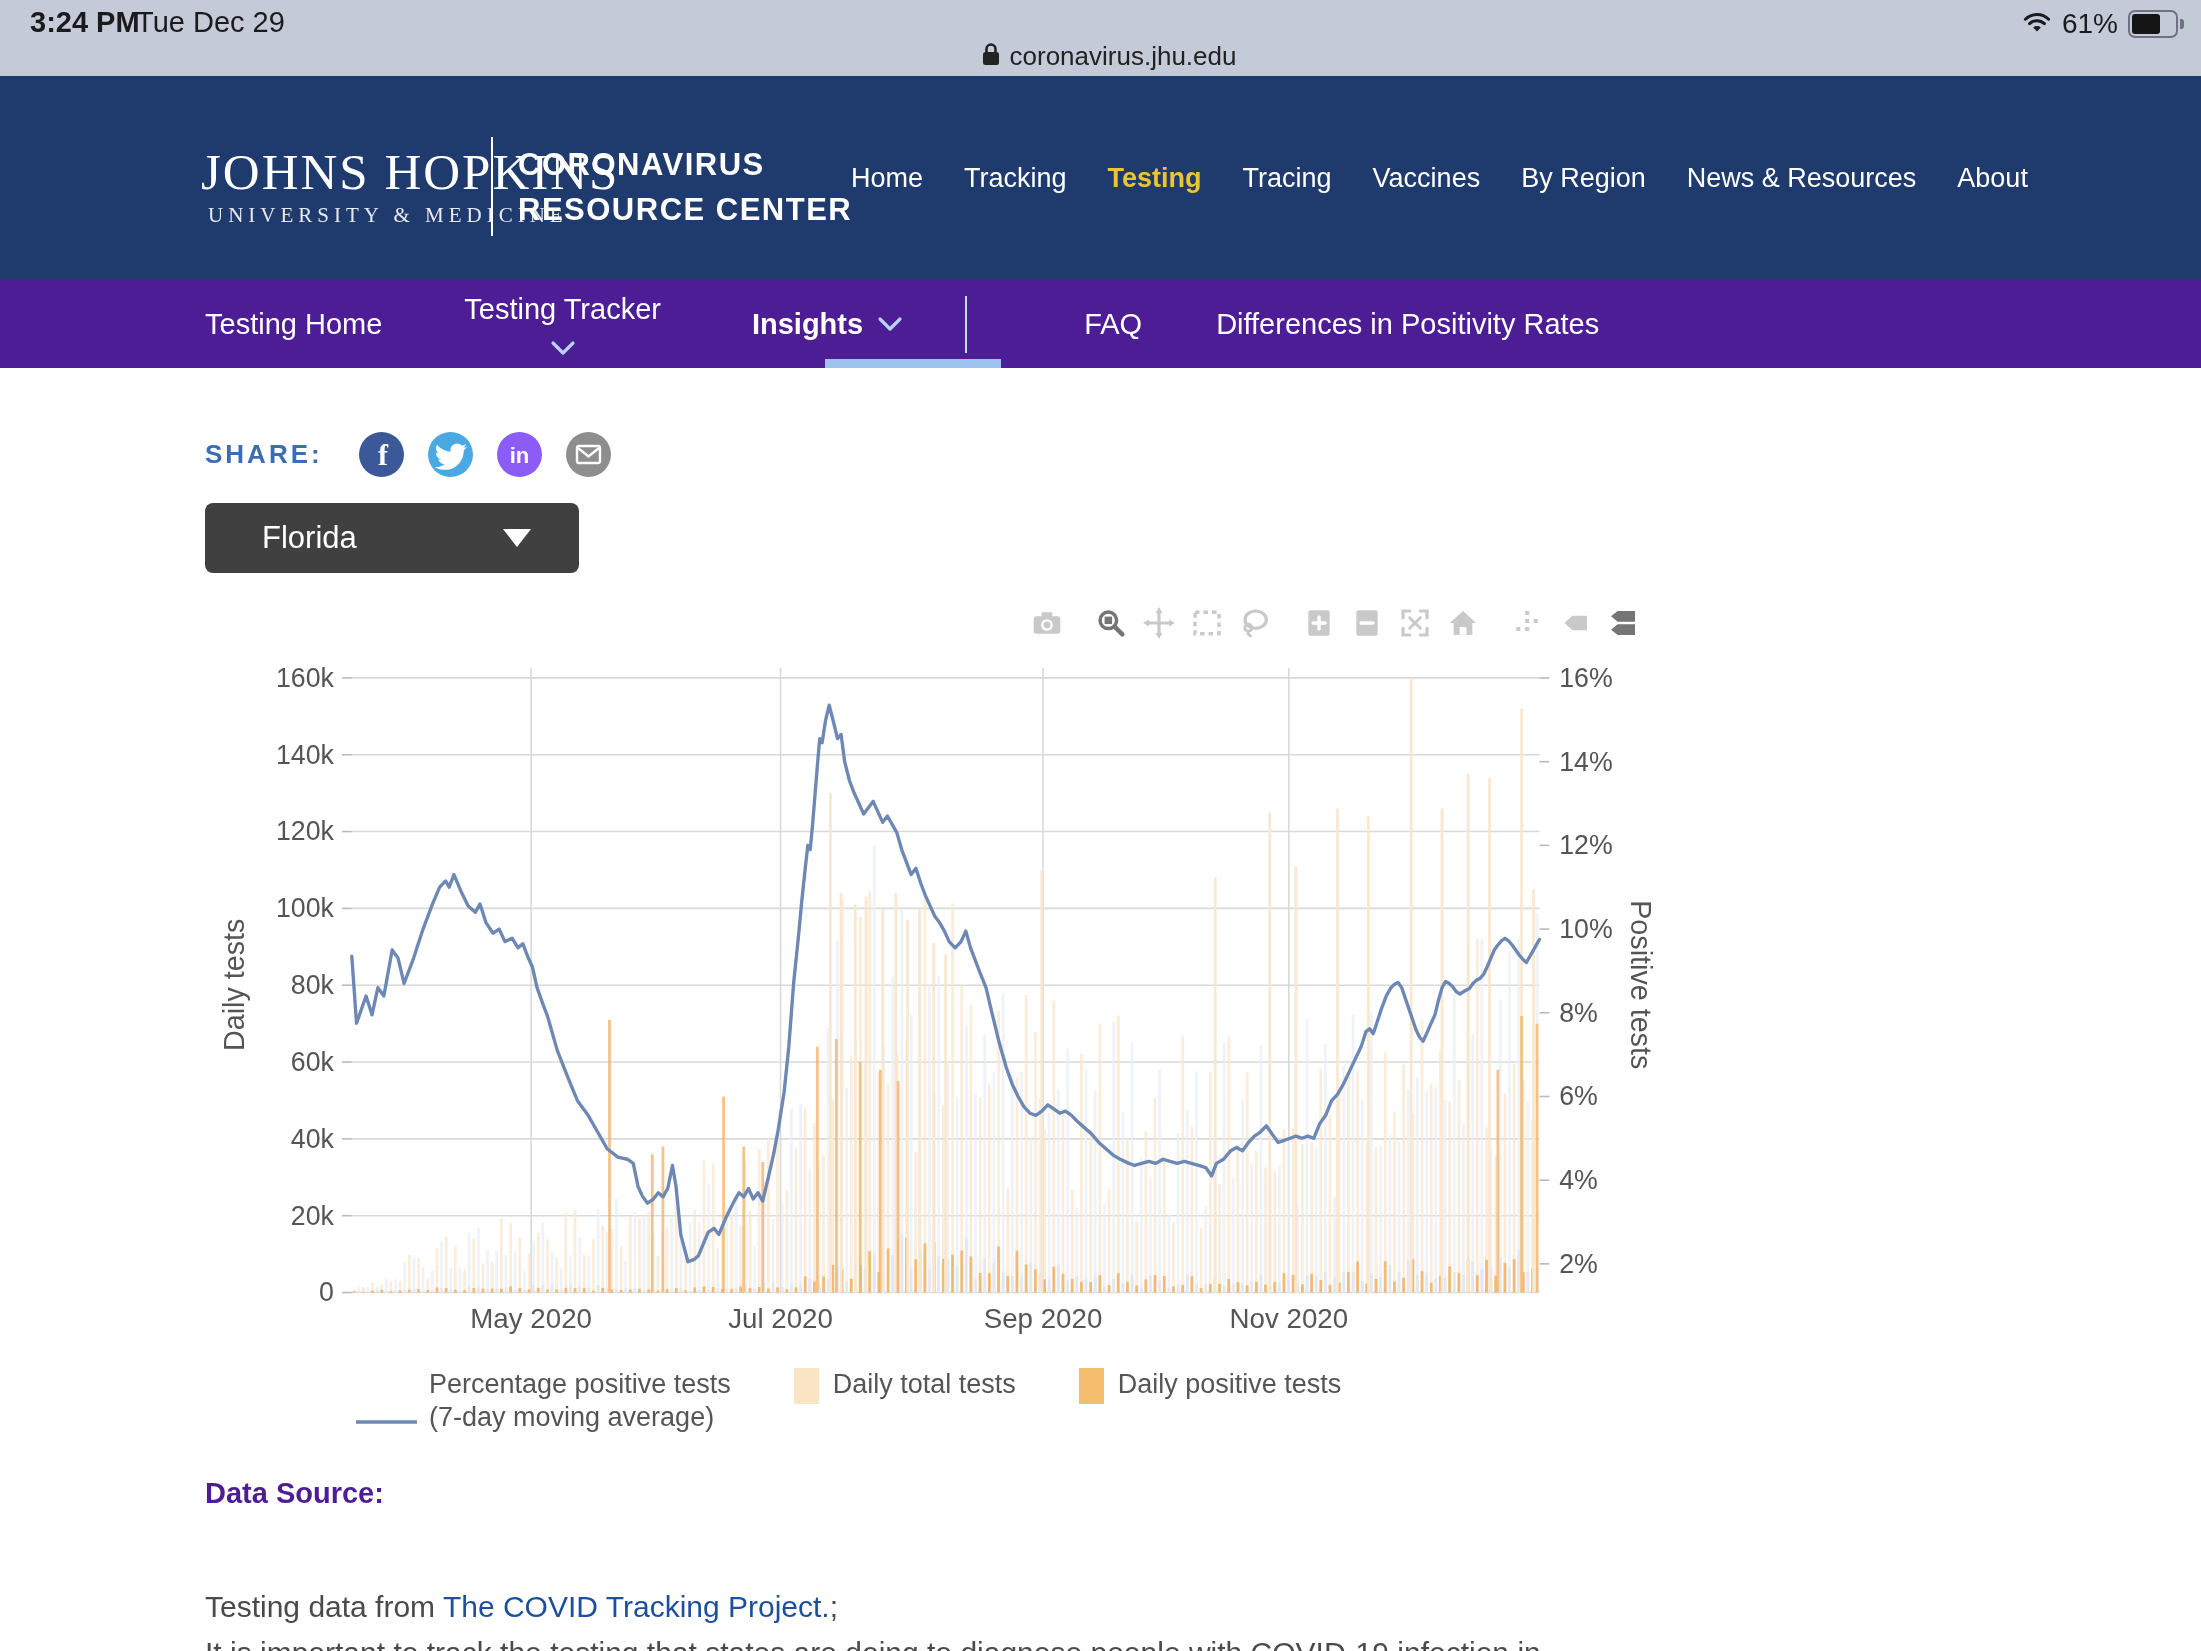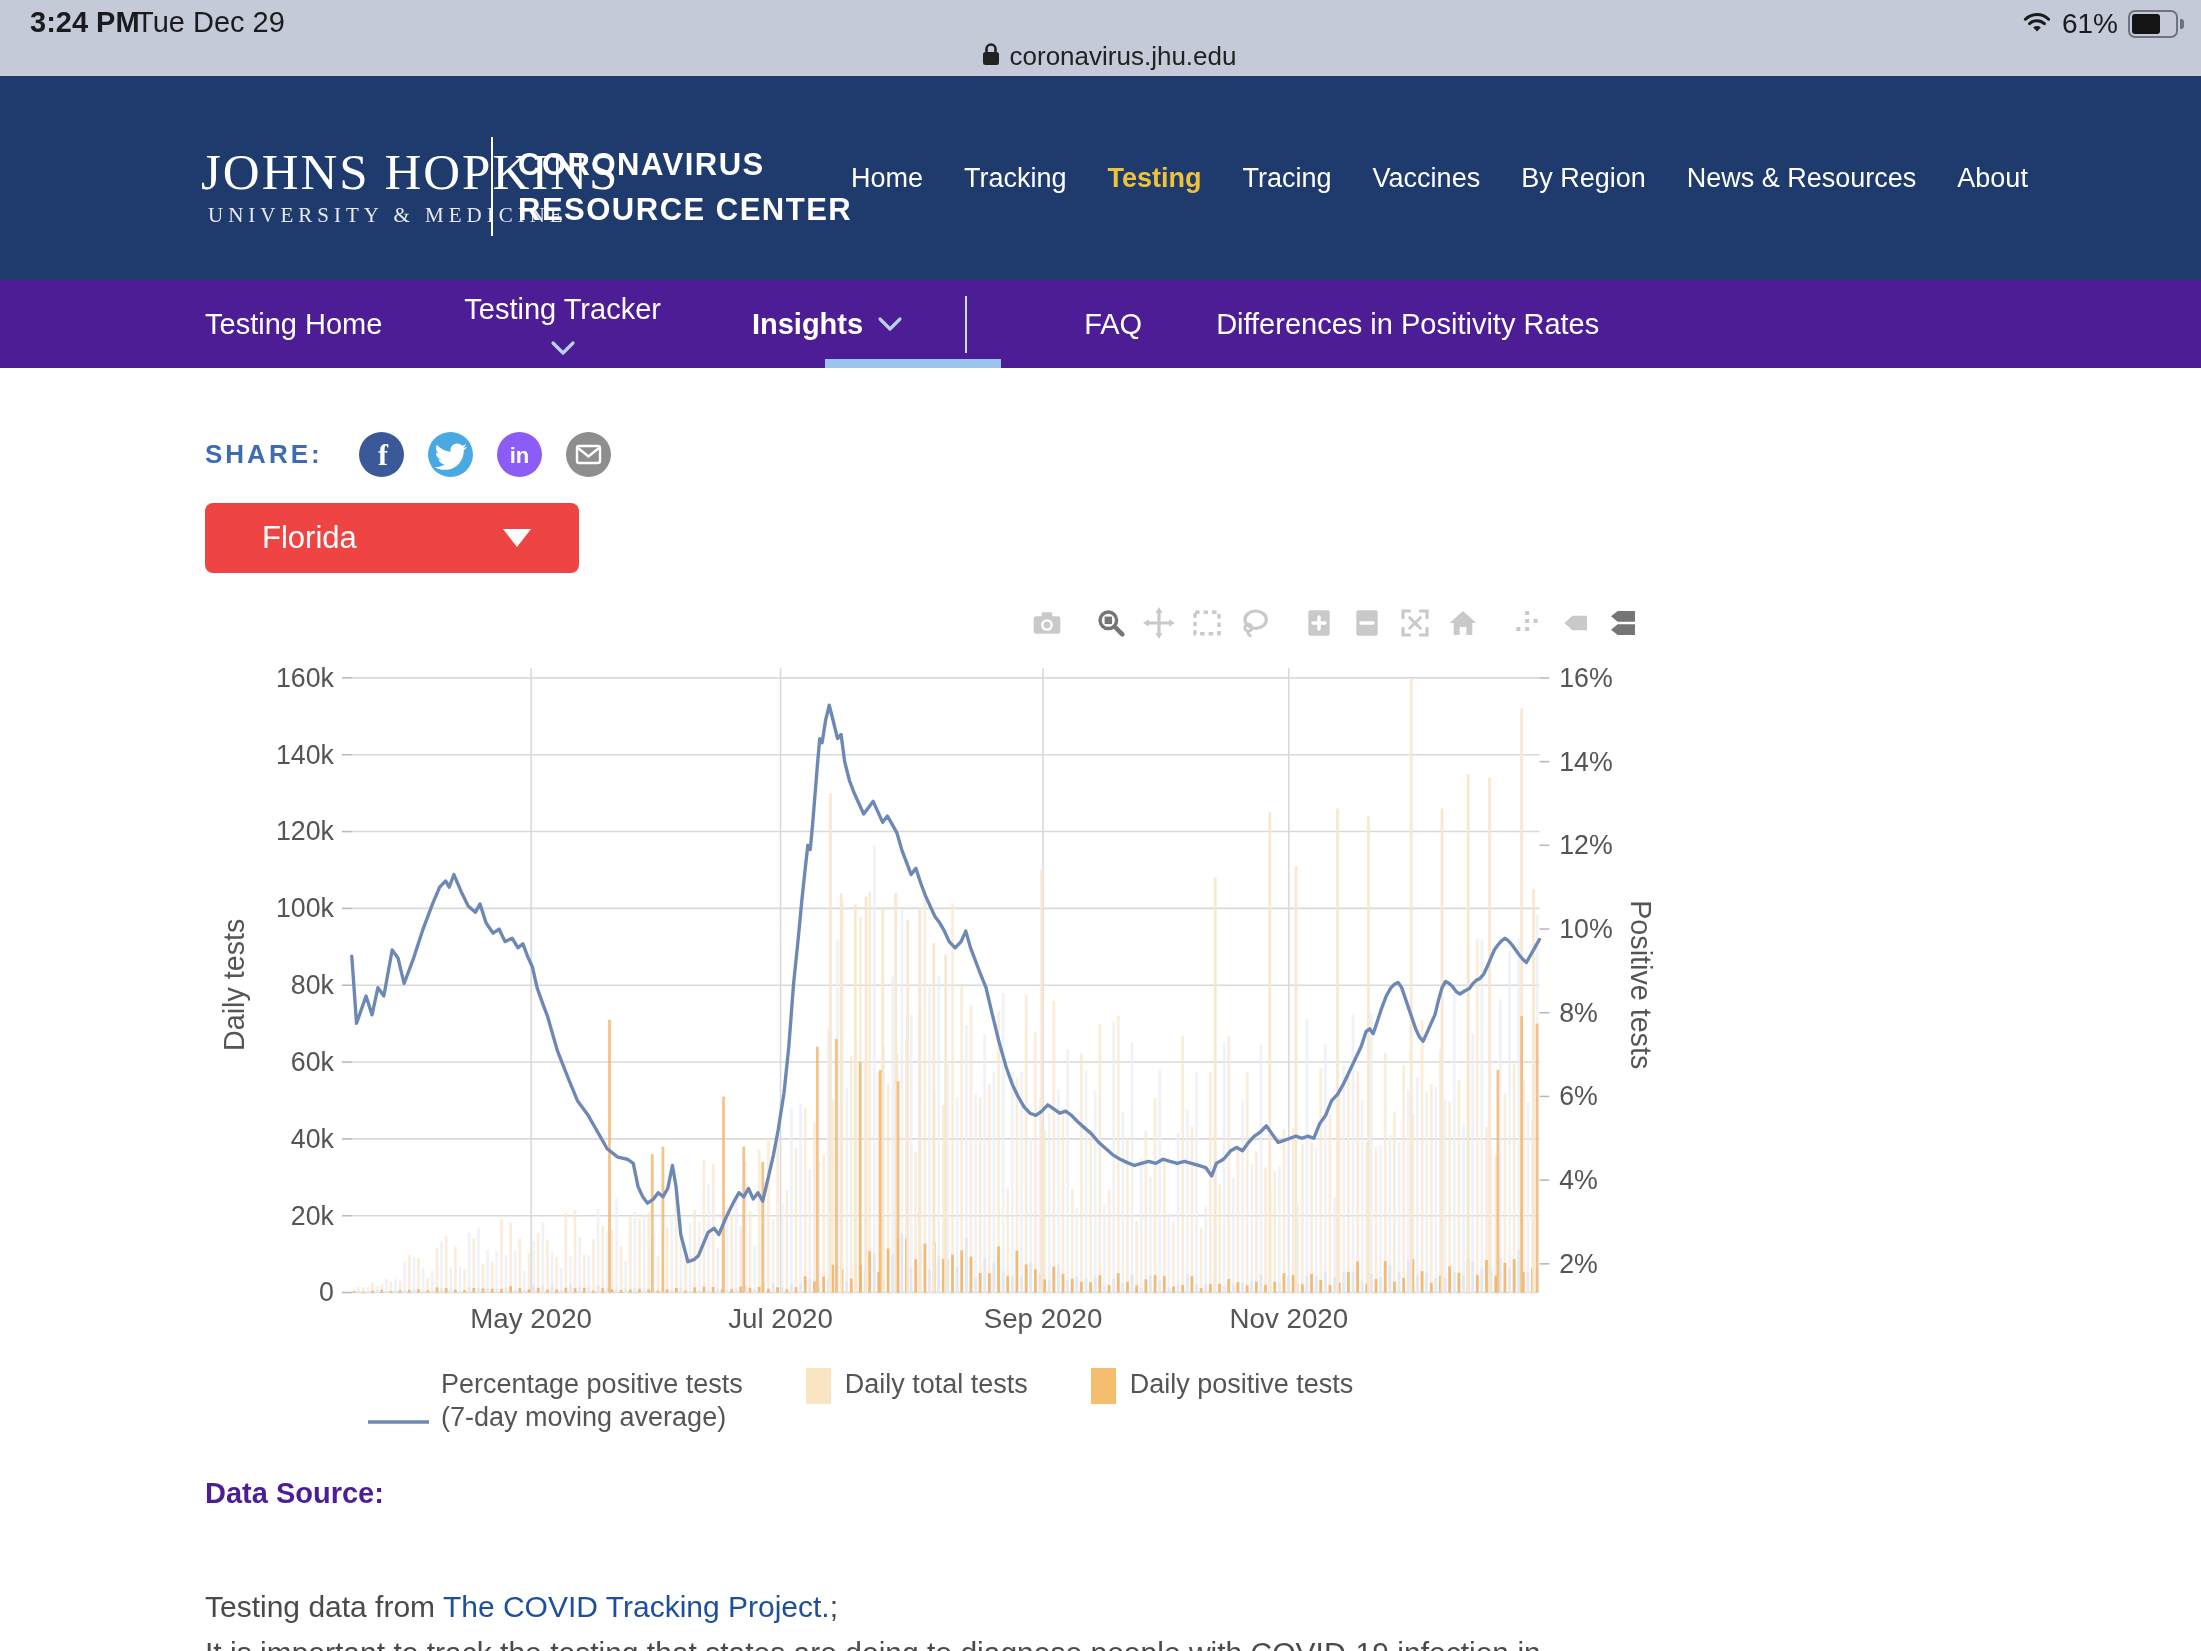--- a/index.html
+++ b/index.html
@@ -40,36 +40,36 @@
   .subnav-divider{width:2px;height:57px;background:#cfdcf0;margin:0 0;}
   .insights-underline{position:absolute;left:825px;bottom:0;width:176px;height:9px;background:#9cc2ee;}
   .chev svg{display:block;}
 
   
   #share{left:205px;top:432px;display:flex;align-items:center;gap:24px;}
   .share-label{font-size:26px;letter-spacing:3px;color:#3e6cb2;font-weight:600;margin-right:12px;}
   .share-circle{width:45px;height:45px;border-radius:50%;display:flex;align-items:center;justify-content:center;cursor:pointer;}
 
   
-  #state-dd{left:205px;top:503px;width:374px;height:70px;background:#ef4444;border-radius:8px;
+  #state-dd{left:205px;top:503px;width:374px;height:70px;background:#404040;border-radius:8px;
      display:flex;align-items:center;cursor:pointer;}
   .dd-text{color:#fff;font-size:31px;margin-left:57px;flex:1;}
   .dd-tri{width:0;height:0;border-left:14px solid transparent;border-right:14px solid transparent;
      border-top:18px solid #ffffff;margin-right:48px;}
 
   
   #plot-toolbar{left:1030px;top:606px;display:flex;align-items:center;}
   .tb-icon{width:34px;height:34px;display:flex;align-items:center;justify-content:center;cursor:pointer;}
   .tb-gap-s{margin-right:14px;} .tb-gap-g{margin-right:30px;}
 
   
   #chart-svg{left:0px;top:0px;}
 
   
-  #legend{left:368px;top:1368px;display:flex;align-items:flex-start;}
+  #legend{left:356px;top:1368px;display:flex;align-items:flex-start;}
   .lg-text{font-size:27px;color:#555;line-height:1.22;}
   .lg-lineswatch{margin-top:44px;margin-right:12px;}
   .lg-sw{width:25px;height:36px;margin:0 14px 0 63px;}
 
   
   .ds-label{left:205px;top:1477px;font-size:29px;font-weight:700;color:#4c1d95;}
   .ds-line1{left:205px;top:1590px;font-size:30px;color:#4a4a4a;}
   .ds-line1 a{color:#1d4f9c;text-decoration:none;}
   .ds-line2{left:205px;top:1636px;font-size:30px;color:#4a4a4a;width:1683px;}
 </style>

